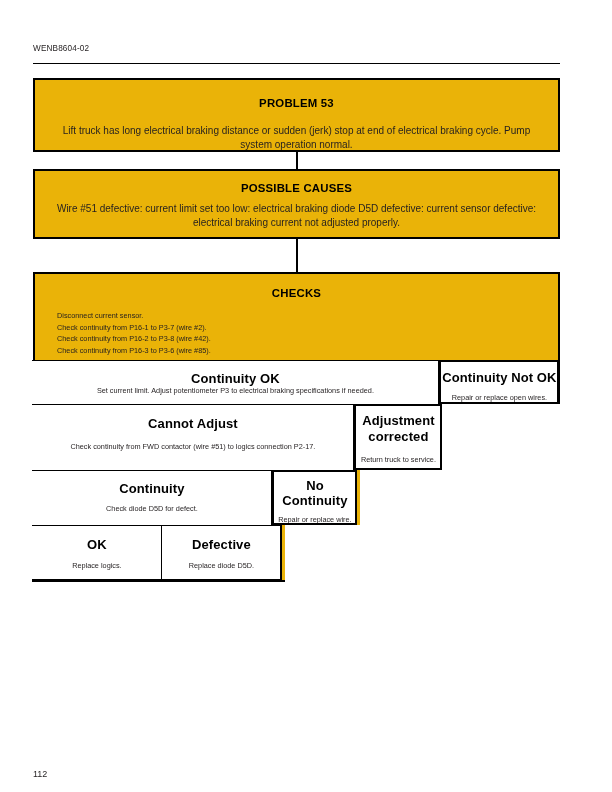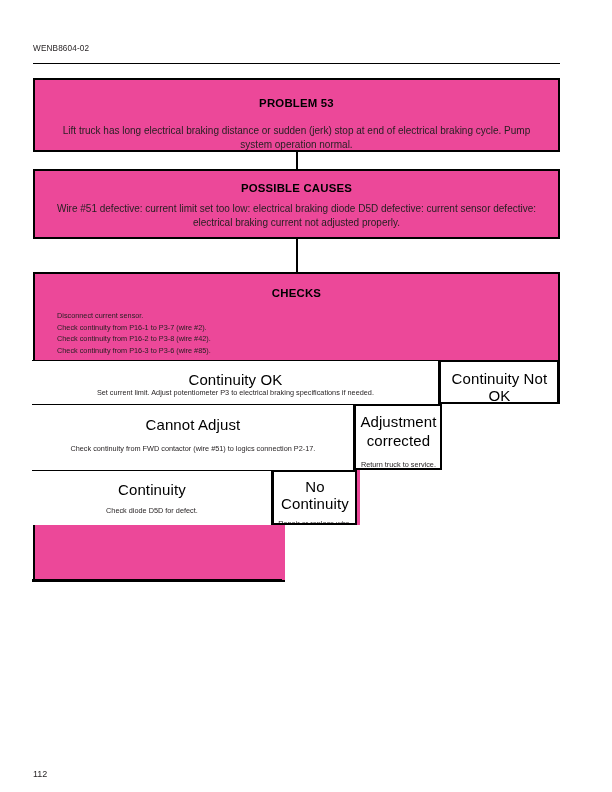--- a/index.html
+++ b/index.html
@@ -45,21 +45,21 @@
     left: 33px;
     top: 752px;
     font-size: 9px;
     color: #231f20;
   }
 
   
   .mainbox {
     position: absolute;
     border: 2.6px solid #000;
-    background: #ec4899;
+    background: #eab308;
     text-align: center;
   }
   .box-title {
     font-size: 11.4px;
     font-weight: bold;
     letter-spacing: 0.2px;
   }
   .box-body {
     font-size: 10px;
     line-height: 1.38;
@@ -127,22 +127,22 @@
     overflow: hidden;
   }
   .cell-branch {
     position: absolute;
     top: 0;
     height: 100%;
     text-align: center;
     overflow: hidden;
   }
   .cell-title {
-    font-size: 15px;
-    font-weight: normal;
+    font-size: 13px;
+    font-weight: bold;
     letter-spacing: 0.1px;
   }
   .cell-text {
     font-size: 7.3px;
     line-height: 1.35;
     color: #231f20;
   }
 
   
   #row-1 { top: 86px; height: 44px; width: 527px; }
@@ -286,20 +286,30 @@
         <div class="cell-main">
           <div class="cell-title">Continuity</div>
           <div class="cell-text">Check diode D5D for defect.</div>
         </div>
         <div class="cell-branch">
           <div class="cell-title">No Continuity</div>
           <div class="cell-text">Repair or replace wire.</div>
         </div>
       </div>
 
+      <div class="row" id="row-4">
+        <div class="cell-main">
+          <div class="cell-title">OK</div>
+          <div class="cell-text">Replace logics.</div>
+        </div>
+        <div class="cell-branch">
+          <div class="cell-title">Defective</div>
+          <div class="cell-text">Replace diode D5D.</div>
+        </div>
+      </div>
 
       <div id="cascade-bottom"></div>
 
       <div class="mask" id="mask-r2"></div>
       <div class="mask" id="mask-r3"></div>
       <div class="mask" id="mask-r4"></div>
 
     </div>
   </div>
 

